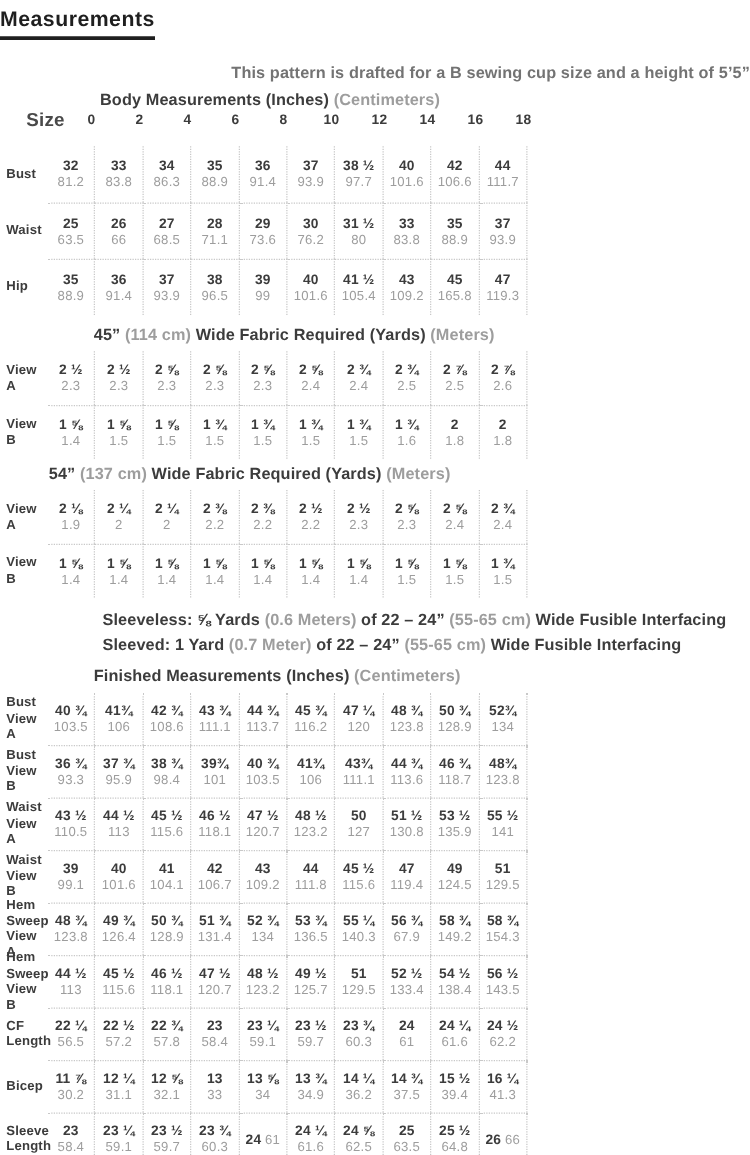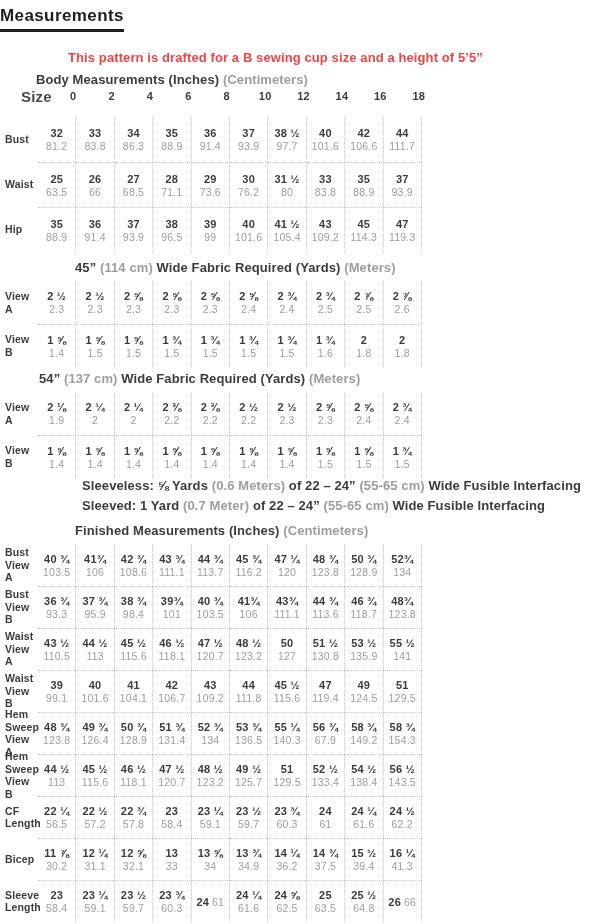--- a/index.html
+++ b/index.html
@@ -10,35 +10,35 @@
     -webkit-font-smoothing:antialiased;
   }
   .page{padding-top:7px;}
   .title{
     display:inline-block;
     font-size:17px;font-weight:bold;letter-spacing:.4px;color:#1f1f1f;
     line-height:17px;padding-bottom:5px;border-bottom:3px solid #1f1f1f;
   }
   .intro{
     margin:18px 0 0 68px;font-size:13px;font-weight:bold;line-height:15px;
-    color:#ef4444;letter-spacing:.1px;
+    color:#737373;letter-spacing:.1px;text-align:right;
   }
   .sec-head{
     font-size:13px;font-weight:bold;line-height:15px;color:#3c3c3c;letter-spacing:.1px;
   }
-  .sec-head.h-body{margin:7px 0 0 36px;}
+  .sec-head.h-body{margin:7px 0 0 80px;}
   .sec-head.h-f45{margin:8px 0 0 75px;}
   .sec-head.h-f54{margin:4px 0 0 39px;}
   .sec-head.h-fin{margin:10px 0 0 75px;}
   .gray{color:#9d9d9d;}
   .note{
     margin:5px 0 0 82px;font-size:13px;font-weight:bold;line-height:15px;
     color:#3c3c3c;letter-spacing:.1px;
   }
-  .note.first{margin-top:0;}
+  .note.first{margin-top:10px;}
   .tbl{
     display:grid;
     grid-template-columns:38px repeat(10,38.4px);
   }
   .tbl.t-body{margin-top:12px;grid-auto-rows:45px;}
   .tbl.t-fabric{margin-top:6px;grid-auto-rows:43px;}
   .tbl.t-fin{margin-top:6px;grid-auto-rows:42px;}
   .size-row{
     display:grid;
     grid-template-columns:38px repeat(10,38.4px);
@@ -201,21 +201,21 @@
         <div class="cell sep">
           <span class="in">41 ½</span>
           <span class="cm">105.4</span>
         </div>
         <div class="cell sep">
           <span class="in">43</span>
           <span class="cm">109.2</span>
         </div>
         <div class="cell sep">
           <span class="in">45</span>
-          <span class="cm">114.3</span>
+          <span class="cm">165.8</span>
         </div>
         <div class="cell sep">
           <span class="in">47</span>
           <span class="cm">119.3</span>
         </div>
       </div>
       <p class="sec-head h-f45"><span>45” </span><span class="gray">(114 cm)</span><span> Wide Fabric Required (Yards) </span><span class="gray">(Meters)</span></p>
       <div class="tbl t-fabric">
         <div class="lbl">
           <span>View A</span>

